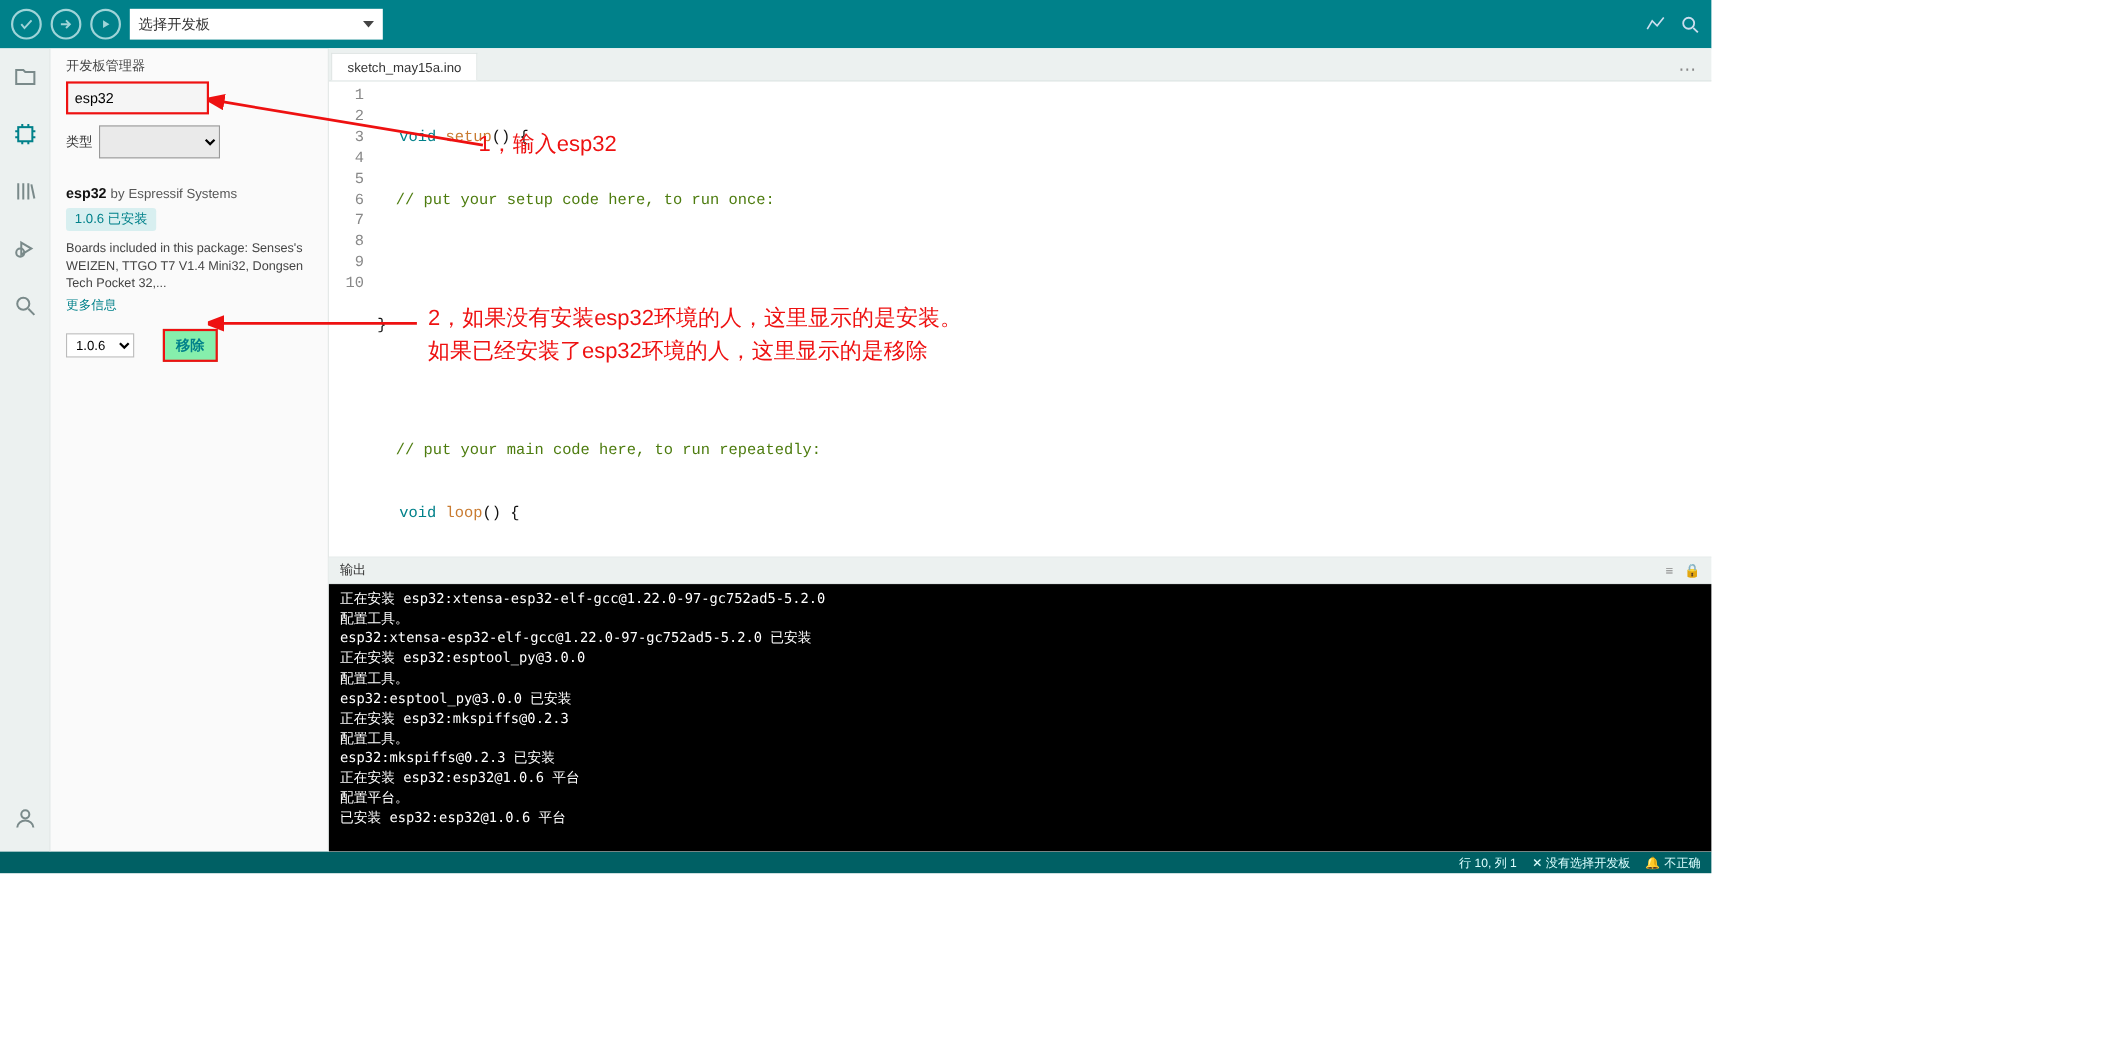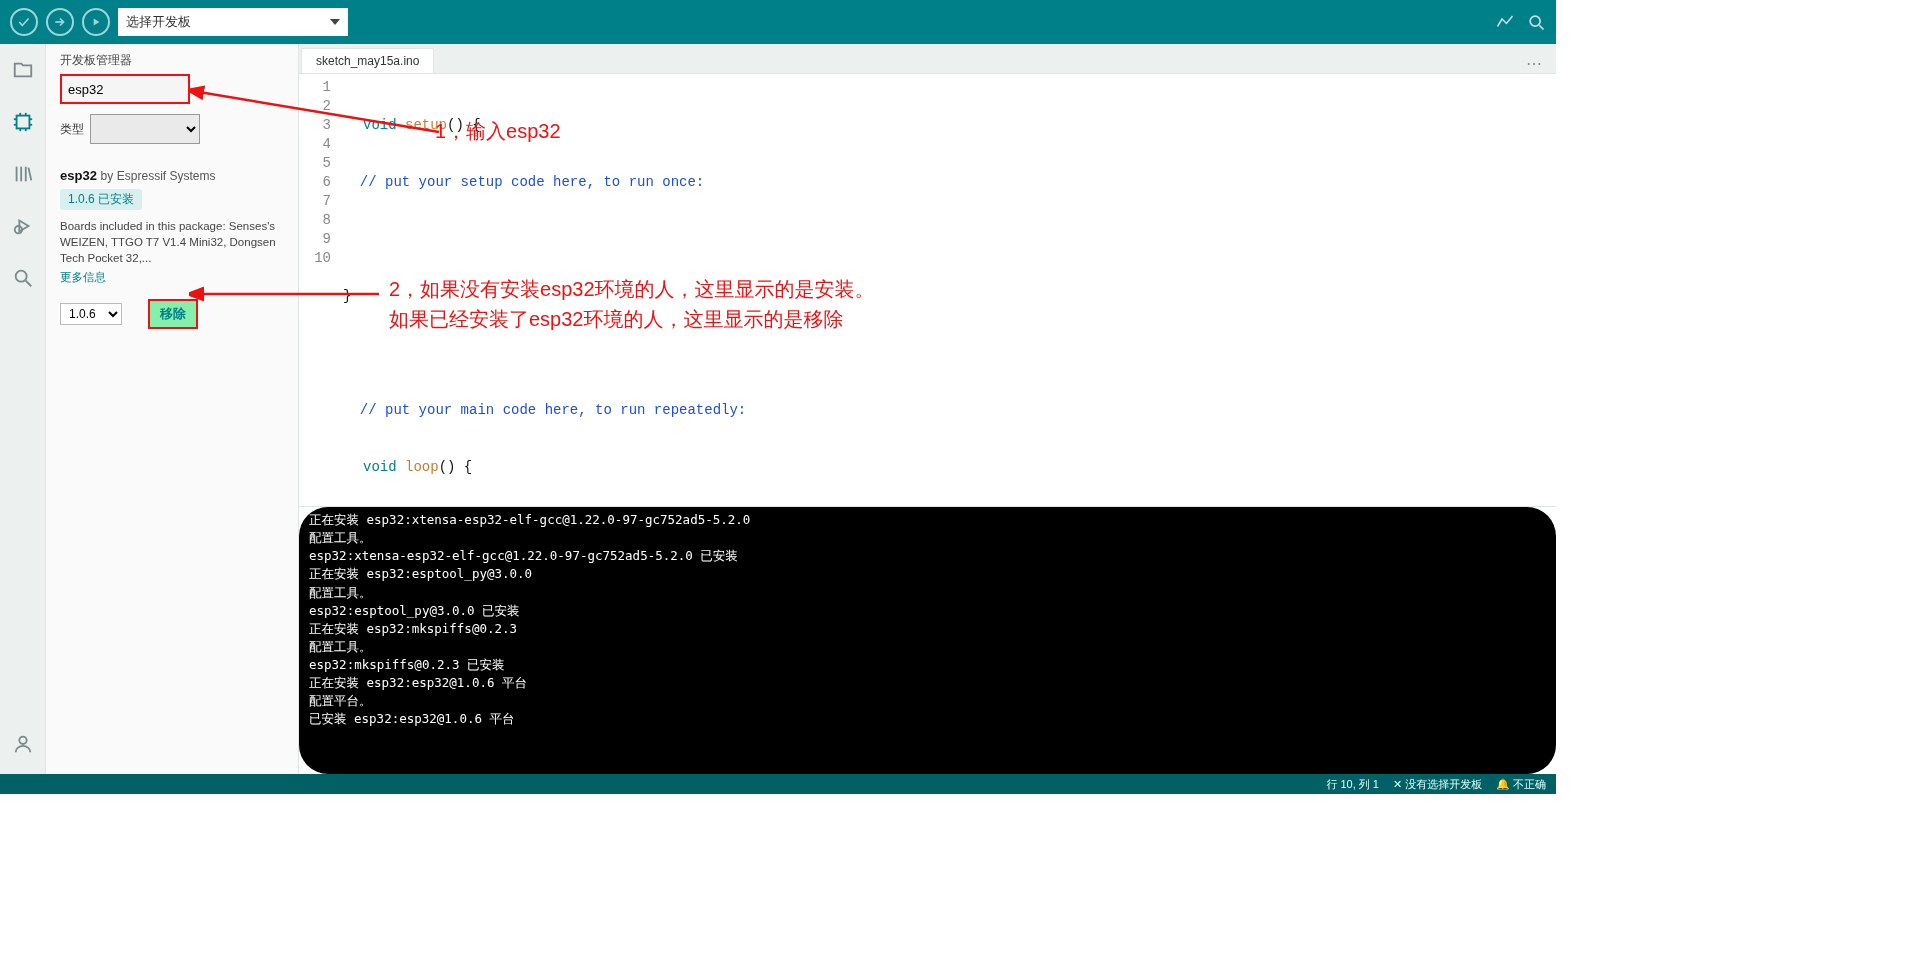--- a/index.html
+++ b/index.html
@@ -42,28 +42,28 @@
     .tab-bar { height: 30px; background: #ecf1f0; display: flex; align-items: flex-end; border-bottom: 1px solid #dfe5e4; }
     .tab { background: #fff; border: 1px solid #dfe5e4; border-bottom: none; padding: 5px 14px; font-size: 12px; color: #333; margin-left: 2px; cursor: pointer; }
     .tab-bar-more { margin-left: auto; padding: 0 12px; color: #888; font-size: 16px; cursor: pointer; letter-spacing: 2px; }
     .code-wrap { display: flex; flex: 1; font-family: Consolas, 'Courier New', monospace; font-size: 14px; overflow: hidden; padding-top: 4px; }
     .gutter { width: 44px; text-align: right; padding-right: 12px; color: #888; line-height: 19px; user-select: none; }
     .gutter div { height: 19px; }
     .code { flex: 1; line-height: 19px; white-space: pre; color: #111; position: relative; }
     .code-line { height: 19px; }
     .kw { color: #00818a; margin-left: 20px; }
     .fn { color: #c97b31; }
-    .cm { color: #1d4ed8; }
+    .cm { color: #4d7c0f; }
     
     .annotation { position: absolute; color: #e11; font-size: 20px; font-family: "Microsoft YaHei", sans-serif; pointer-events: none; z-index: 50; line-height: 1.5; }
 
     .output-panel { background: #fff; border-top: 1px solid #dfe5e4; display: flex; flex-direction: column; height: 268px; }
     .output-header { background: #ecf1f0; height: 24px; display: flex; align-items: center; padding: 0 10px; font-size: 12px; color: #333; border-bottom: 1px solid #dfe5e4; }
     .output-header-right { margin-left: auto; display: flex; gap: 10px; color: #888; }
-    .output-body { flex: 1; background: #000; color: #fff; font-family: Consolas, monospace; font-size: 12.5px; padding: 4px 10px; line-height: 1.45; overflow: auto; border-radius: 29px; }
+    .output-body { flex: 1; background: #000; color: #fff; font-family: Consolas, monospace; font-size: 12.5px; padding: 4px 10px; line-height: 1.45; overflow: auto; }
     .output-body div { white-space: pre; }
 
     .status-bar { height: 20px; background: #006064; color: #dff; font-size: 11px; display: flex; align-items: center; justify-content: flex-end; padding: 0 10px; gap: 14px; }
     .status-item { display: flex; align-items: center; gap: 4px; }
 
     .arrow-svg { position: absolute; pointer-events: none; z-index: 40; }
   </style>
 </head>
 <body>
 
@@ -217,20 +217,27 @@
           <marker id="ah2" markerWidth="10" markerHeight="10" refX="2" refY="3" orient="auto">
             <path d="M0,0 L0,6 L8,3 z" fill="#e11"></path>
           </marker>
         </defs>
       <line x1="190" y1="10" x2="10" y2="10" stroke="#e11" stroke-width="2.5" marker-end="url(#ah2)"></line>
     </svg>
     <div class="annotation" style="left:90px; top:230px; white-space:pre-line;">2，如果没有安装esp32环境的人，这里显示的是安装。
 如果已经安装了esp32环境的人，这里显示的是移除</div>
 
     <div class="output-panel">
+      <div class="output-header">
+        <span>输出</span>
+        <div class="output-header-right">
+          <span>≡</span>
+          <span>🔒</span>
+        </div>
+      </div>
       <div class="output-body">
         <div>正在安装 esp32:xtensa-esp32-elf-gcc@1.22.0-97-gc752ad5-5.2.0</div>
         <div>配置工具。</div>
         <div>esp32:xtensa-esp32-elf-gcc@1.22.0-97-gc752ad5-5.2.0 已安装</div>
         <div>正在安装 esp32:esptool_py@3.0.0</div>
         <div>配置工具。</div>
         <div>esp32:esptool_py@3.0.0 已安装</div>
         <div>正在安装 esp32:mkspiffs@0.2.3</div>
         <div>配置工具。</div>
         <div>esp32:mkspiffs@0.2.3 已安装</div>

